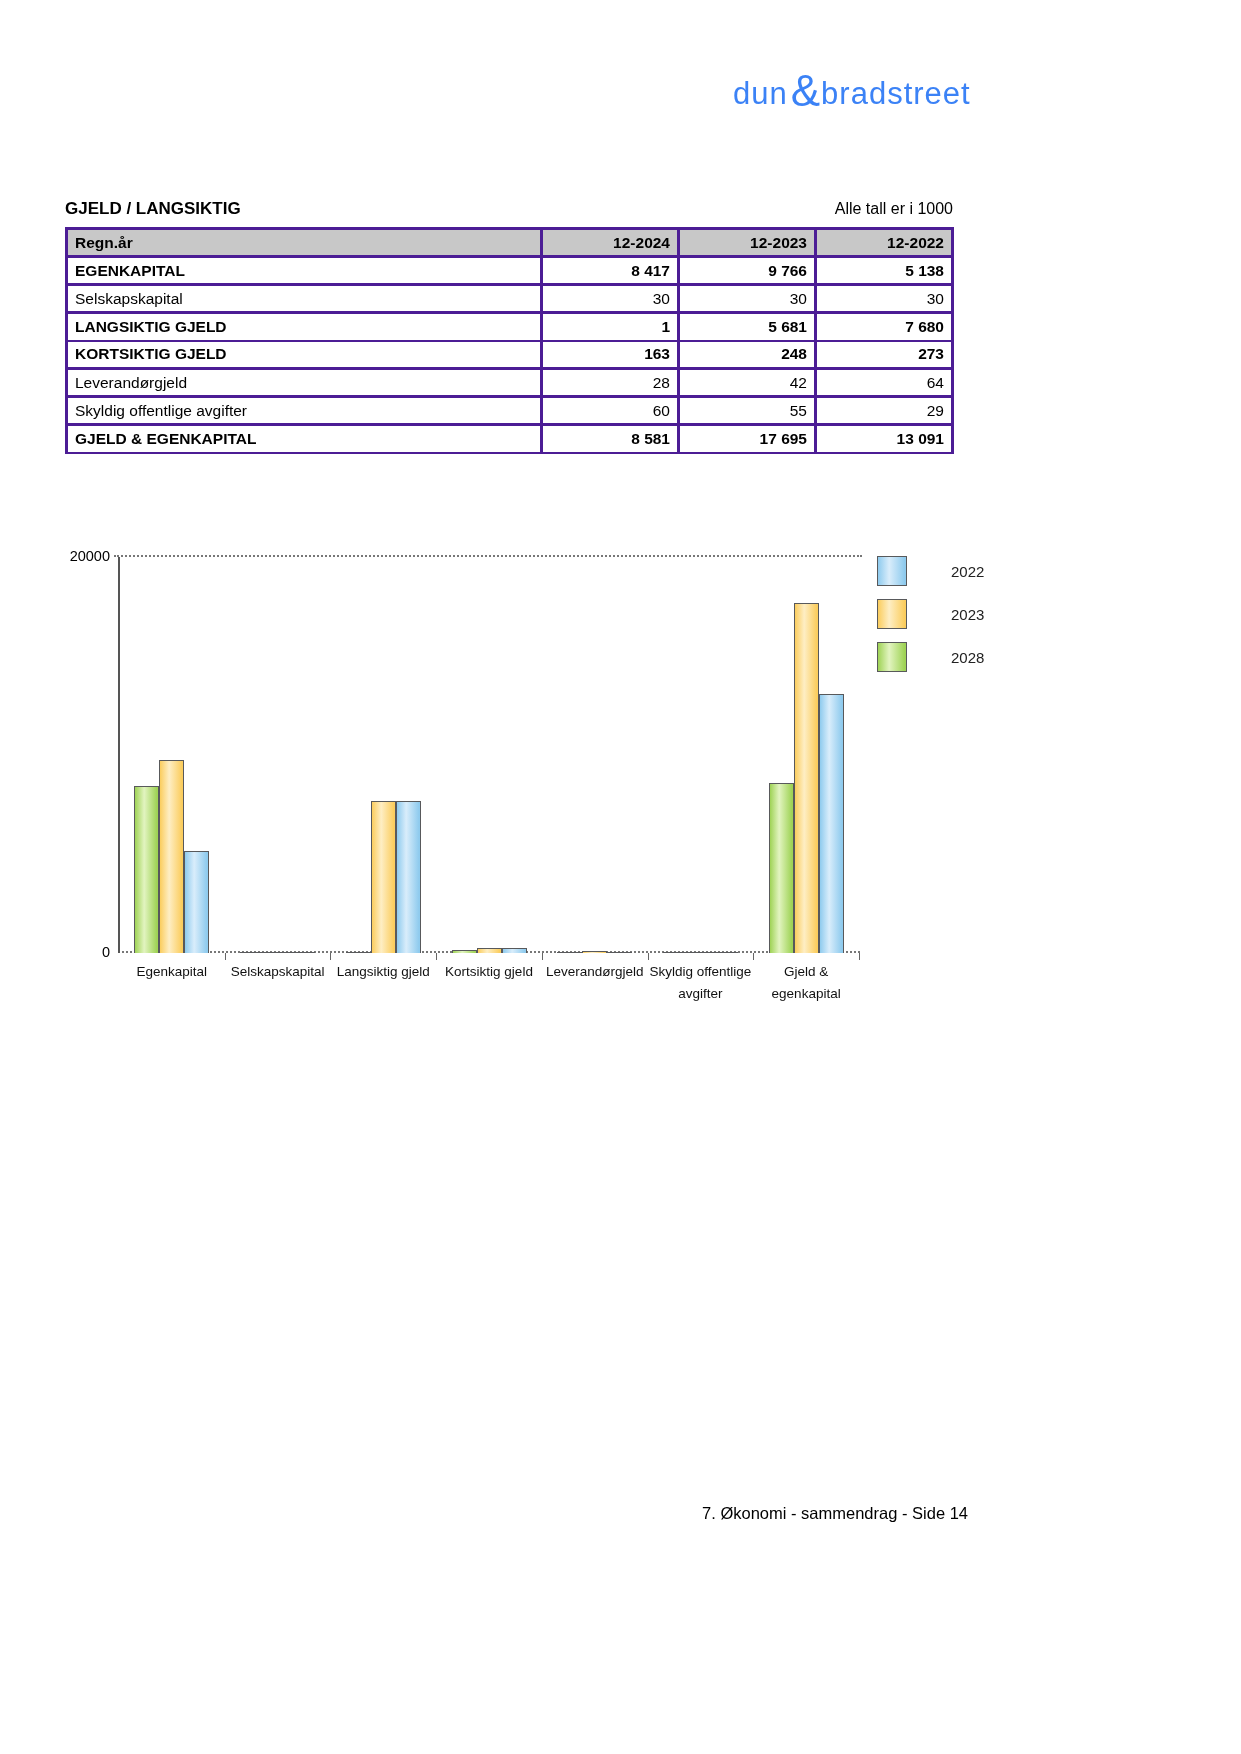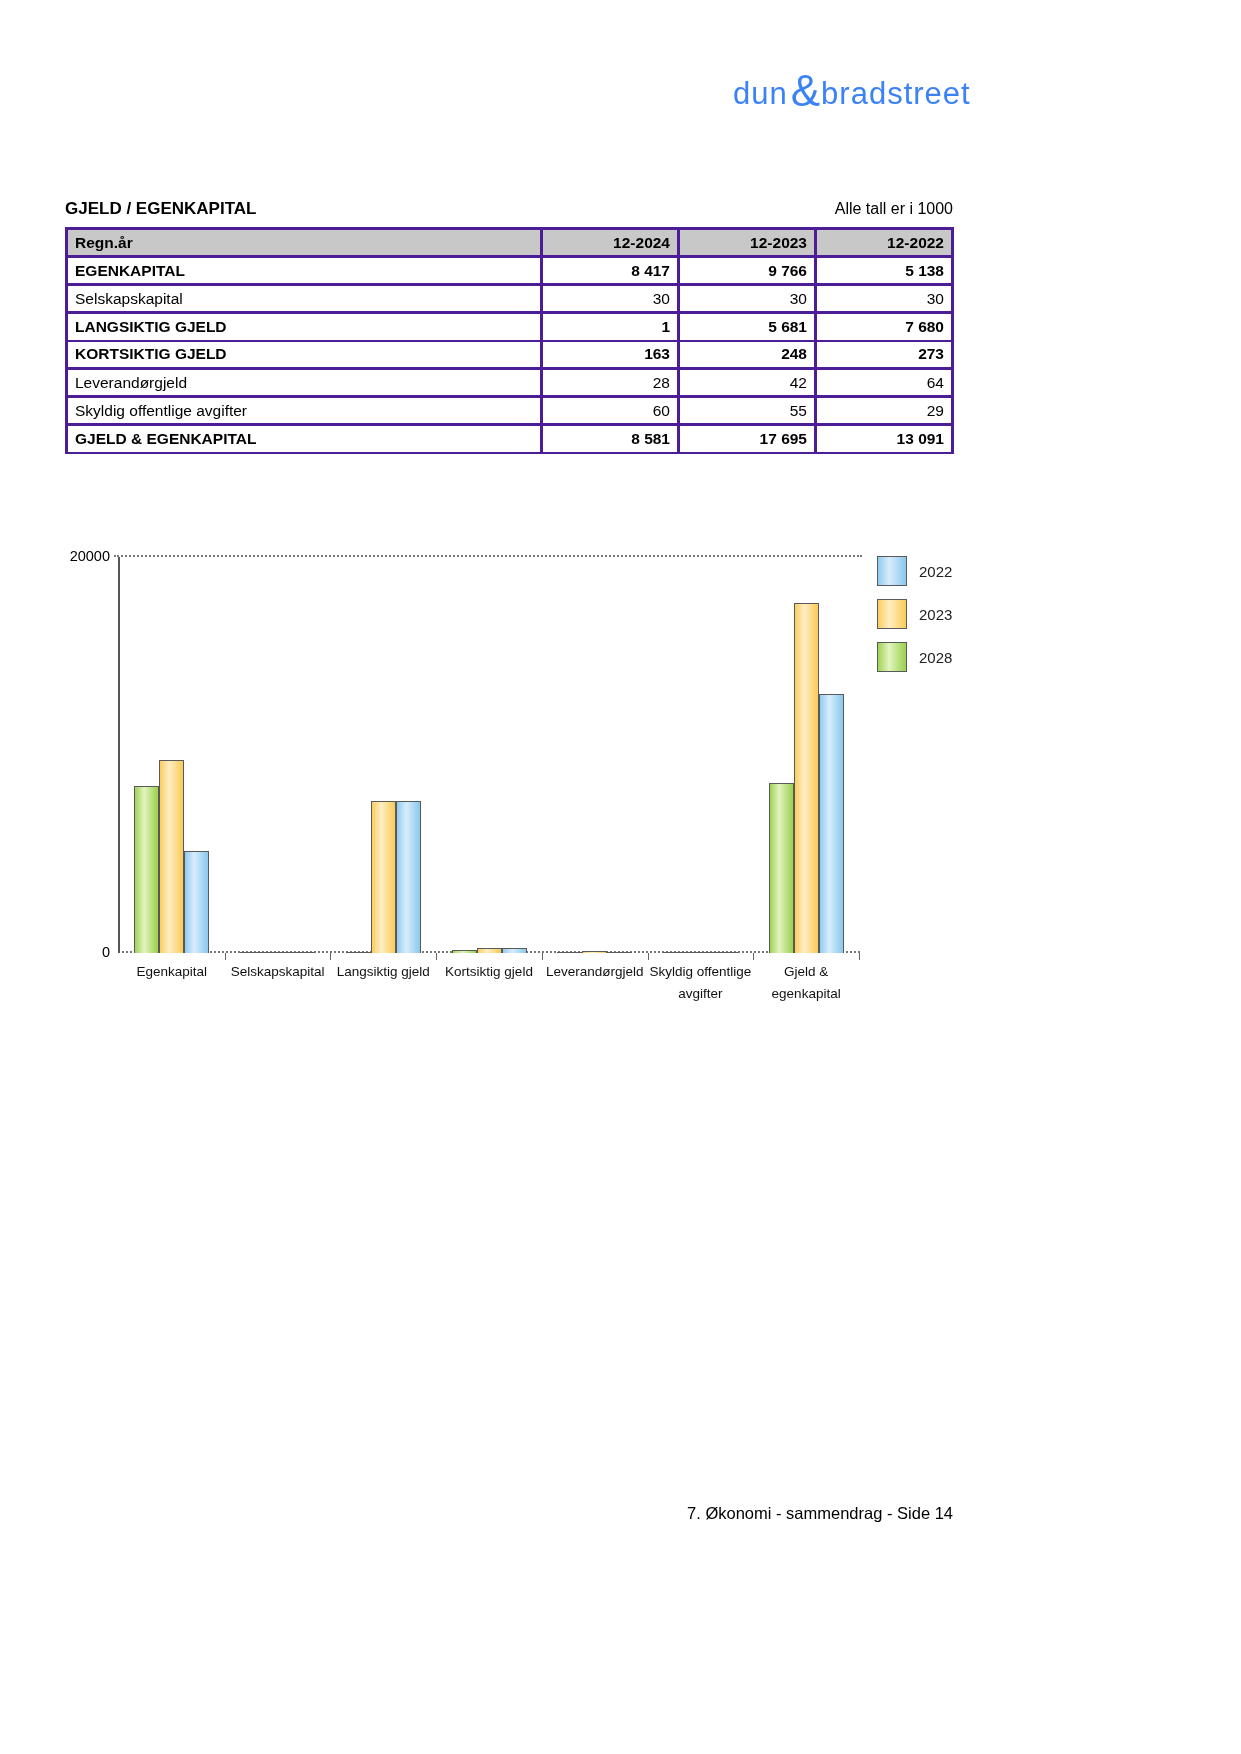--- a/index.html
+++ b/index.html
@@ -40,38 +40,38 @@
   .chart-topline  { position: absolute; left: 114px; top: 555px; width: 748px; border-top: 2px dotted #777; }
   .chart-baseline { position: absolute; left: 118px; top: 951px; width: 742px; border-top: 2px dotted #777; }
   .chart-yaxis    { position: absolute; left: 118px; top: 557px; height: 396px; border-left: 2px solid #555; }
   .chart-plot     { position: absolute; left: 119px; top: 557px; width: 740px; height: 396px; }
   .bar { position: absolute; bottom: 0; border: 1px solid #58595b; border-bottom: none; }
   .cat-label { position: absolute; top: 404px; text-align: center; font-size: 13.5px; line-height: 1.6; white-space: pre-line; color: #111; }
   .x-tick { position: absolute; bottom: -7px; height: 7px; width: 0; border-left: 1.5px solid #666; }
 
   
   .legend { position: absolute; left: 877px; top: 556px; }
-  .legend-item { display: flex; align-items: center; margin-bottom: 13px; }
+  .legend-item { display: flex; align-items: center; margin-bottom: 13px; gap: 32px; }
   .legend-swatch { width: 30px; height: 30px; border: 1px solid #58595b; }
   .legend-item span { margin-left: 12px; font-size: 15px; color: #222; }
 
   
-  .footer { position: absolute; left: 65px; top: 1504px; width: 888px; text-align: right; font-size: 16.5px; }
+  .footer { position: absolute; left: 80px; top: 1504px; width: 888px; text-align: right; font-size: 16.5px; }
 </style>
 </head>
 <body>
 
 <div class="logo">
   <span class="dun">dun</span>
   <span class="amp">&amp;</span>
   <span class="brad">bradstreet</span>
 </div>
 
 <div class="sec-note">Alle tall er i 1000</div>
-<div class="sec-title">GJELD / EGENKAPITAL</div>
+<div class="sec-title">GJELD / LANGSIKTIG</div>
 
 <table class="fin">
   <colgroup>
     <col class="c-label">
       <col class="c-num">
       <col class="c-num">
       <col class="c-num">
   </colgroup>
   <thead>
     <tr>

